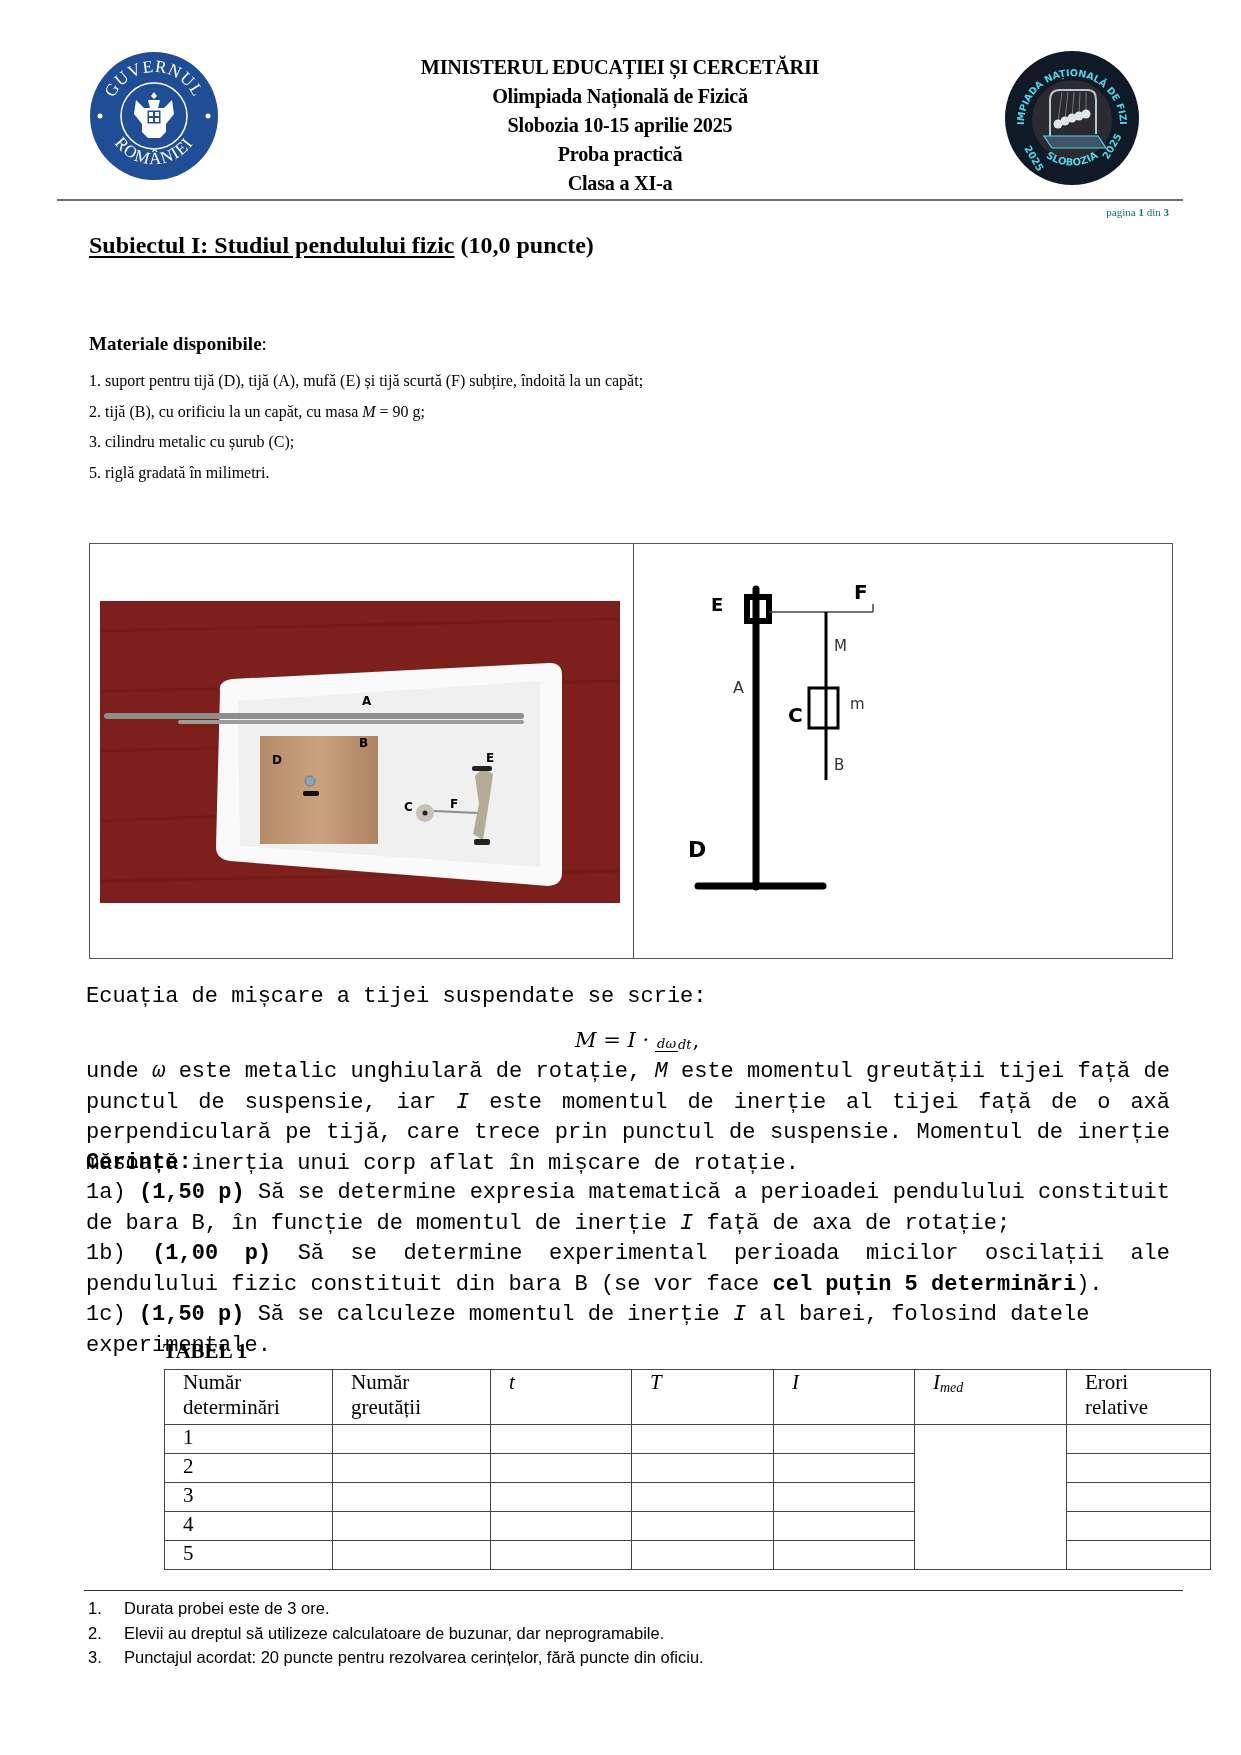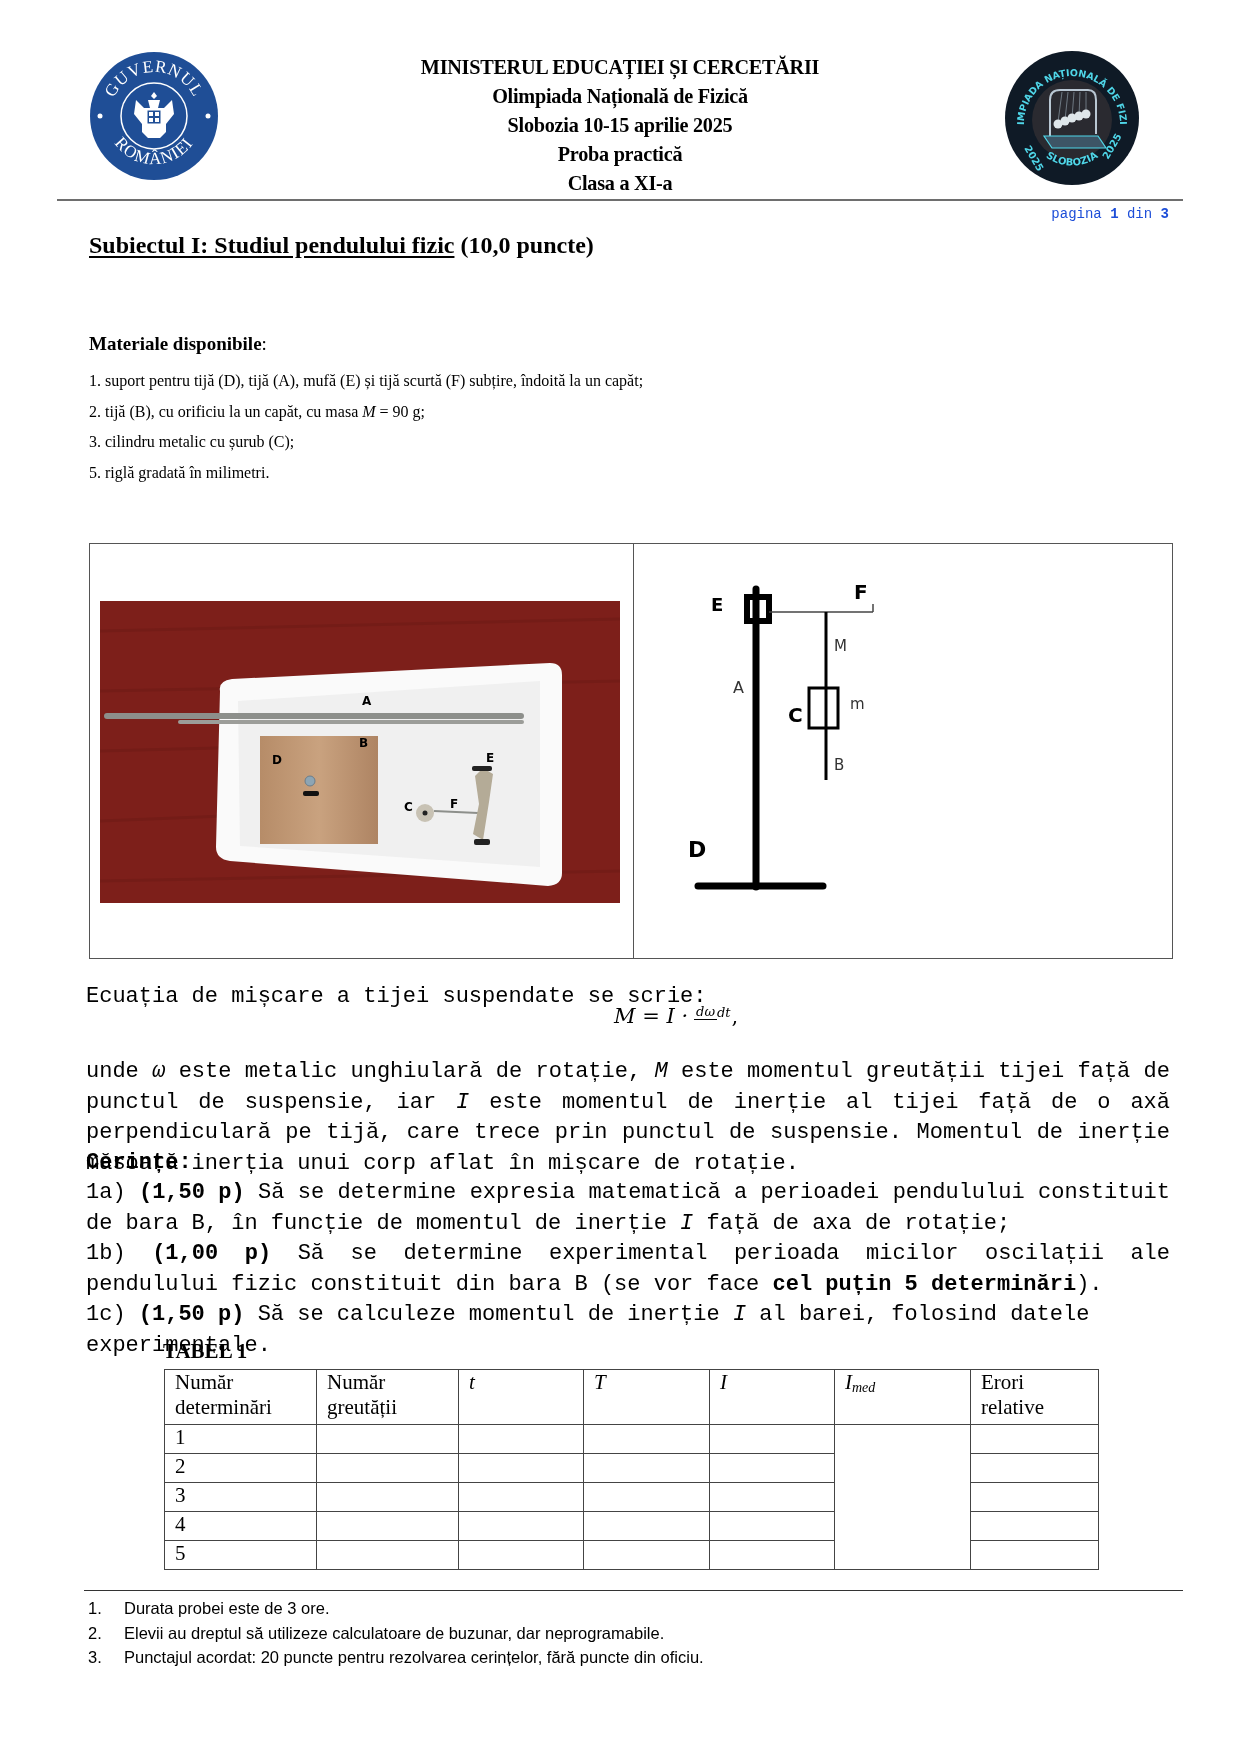--- a/index.html
+++ b/index.html
@@ -7,50 +7,50 @@
          font-family:"Liberation Serif", serif; }
 
   
   .logo { position:absolute; top:50px; width:132px; height:132px; }
   #gov-logo { left:88px; }
   #olymp-logo { left:1002px; top:48px; width:140px; height:140px; }
   .hdr { position:absolute; left:300px; width:640px; top:52px; text-align:center;
          font-family:"Liberation Serif", serif; font-weight:bold; font-size:22px; line-height:29px; letter-spacing:-0.3px; }
   .hdr div { transform:scaleX(0.92); }
   .hr-top { position:absolute; left:57px; width:1126px; top:199px; height:0; border-top:2px solid #6e6e6e; }
-  .page-num { position:absolute; right:72px; top:206px; font-family:Liberation Mono, monospace; font-size:14px; color:#1d4ed8; }
+  .page-num { position:absolute; right:72px; top:206px; font-family:Liberation Serif, serif; font-size:11px; color:#0f766e; }
   .page-num b { font-weight:bold; }
 
   
   .subject { position:absolute; left:89px; top:232px; font-size:24px; font-weight:bold; }
   .subject u { text-decoration:underline; text-decoration-thickness:2px; text-underline-offset:3px; }
 
   .mat-title { position:absolute; left:89px; top:333px; font-size:19px; }
   .mat-title b { font-weight:bold; }
   .mat-list { position:absolute; left:89px; top:366px; font-size:16px; line-height:30.5px; }
 
   
   .fig { position:absolute; left:89px; top:543px; width:1084px; height:416px; border:1.5px solid #555; box-sizing:border-box; }
   .fig-divider { position:absolute; left:543px; top:0; bottom:0; border-left:1.5px solid #555; }
   .photo { position:absolute; left:10px; top:57px; width:520px; height:302px; overflow:hidden; }
   .diagram { position:absolute; left:548px; top:0; width:530px; height:410px; }
 
   
   .p { position:absolute; left:86px; font-size:22px; line-height:30.5px;font-family:Liberation Mono, monospace; }
-  .eq { position:absolute; left:575px; top:1004px; font-family:"DejaVu Serif", serif; font-style:italic; font-size:21px; display:flex; align-items:flex-start;margin-left:39px; }
+  .eq { position:absolute; left:575px; top:1028px; font-family:"DejaVu Serif", serif; font-style:italic; font-size:21px; display:flex; align-items:flex-end; }
   .frac { display:inline-flex; flex-direction:row; align-items:center; font-size:13px; margin:0 1px 0 6px; }
   .frac .num { border-bottom:1px solid #000; padding:0 2px; line-height:15px; }
   .frac .den { line-height:15px; }
   .just { width:1084px; text-align:justify; }
   i { font-style:italic; }
 
   
   .tabel-title { position:absolute; left:163px; top:1339px; font-size:21px; font-weight:bold; }
   table.data { position:absolute; left:164px; top:1369px; border-collapse:collapse; font-size:21px; }
-  table.data td { border:1.5px solid #444; padding:0 10px; vertical-align:top; line-height:25px; height:28px; }
+  table.data td { border:1.5px solid #444; padding:0 18px; vertical-align:top; line-height:25px; height:28px; }
   table.data tr.head td { height:54px; }
   .c0{width:131px}.c1{width:121px}.c2{width:104px}.c3{width:105px}.c4{width:104px}.c5{width:115px}.c6{width:107px}
   sub.med { font-size:14px; font-style:italic; vertical-align:-3px; }
 
   
   .hr-bot { position:absolute; left:84px; width:1099px; top:1590px; border-top:1.5px solid #333; }
   .notes { position:absolute; left:88px; top:1596px; font-family:"Liberation Sans", sans-serif; font-size:16.5px; line-height:24.5px; }
   .notes .n { display:inline-block; width:36px; }
 </style>
 </head>

